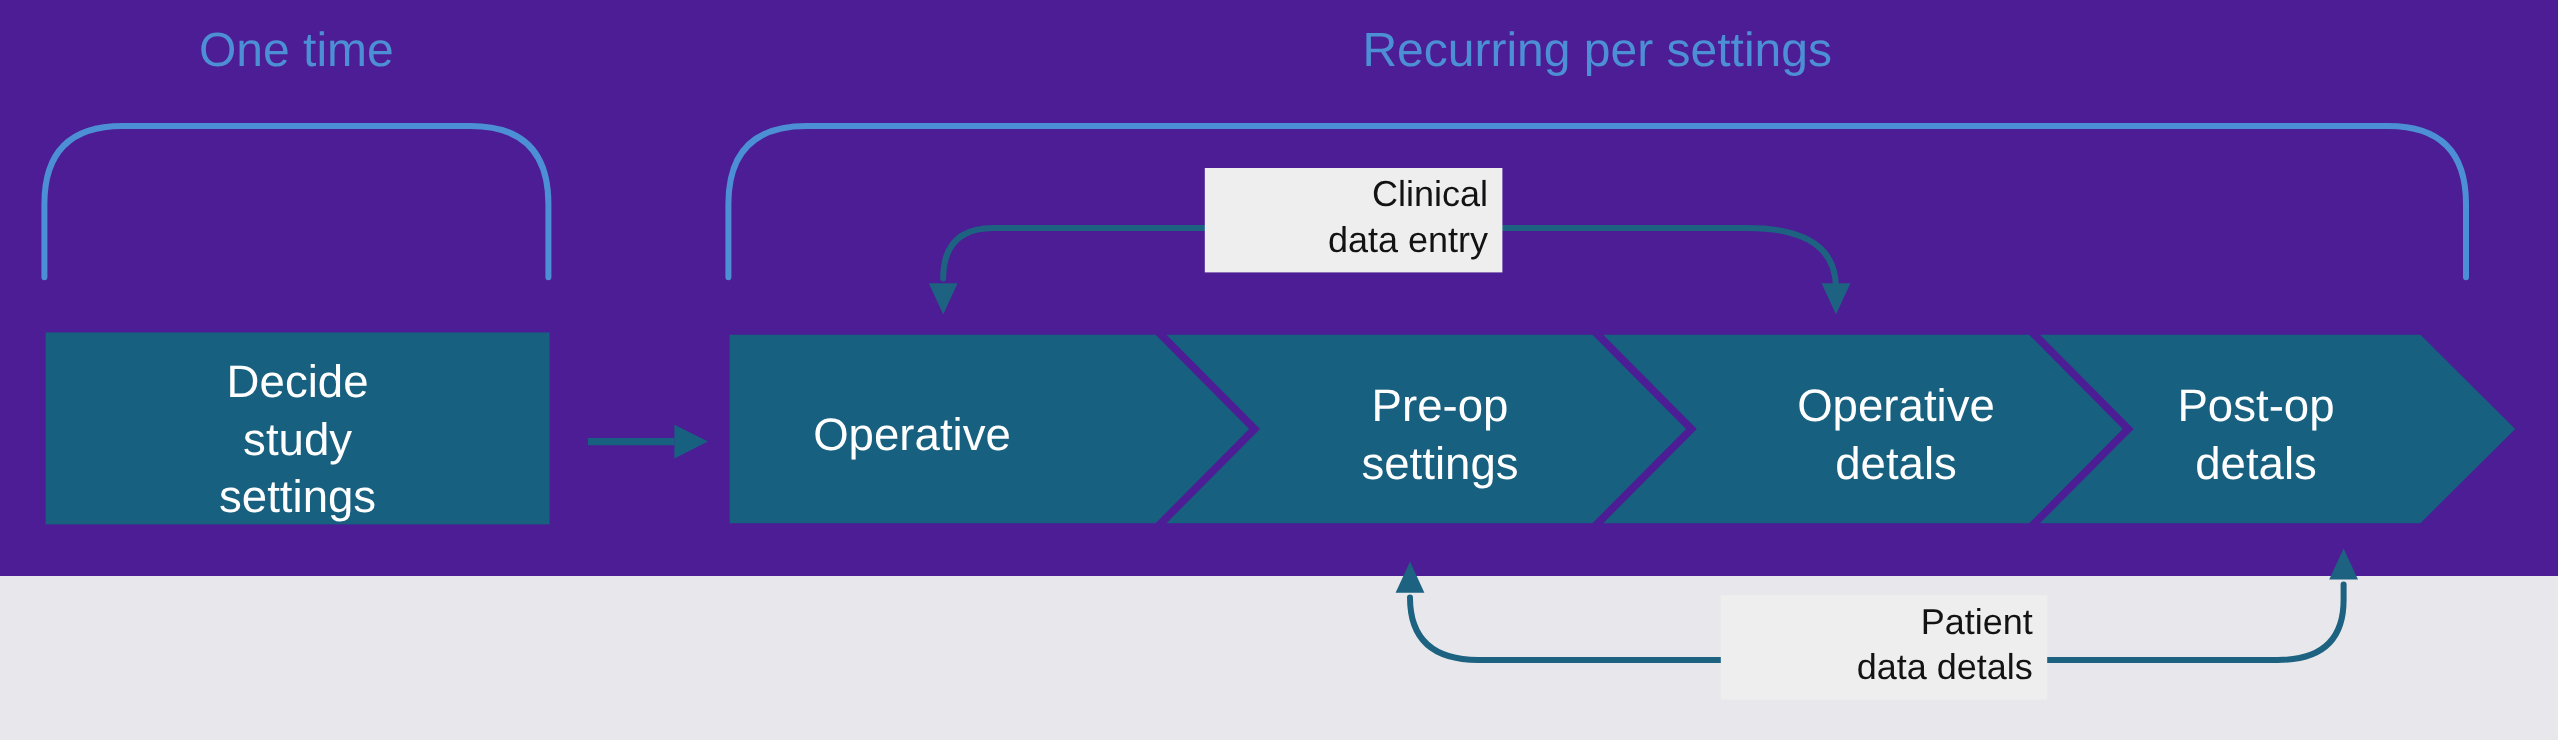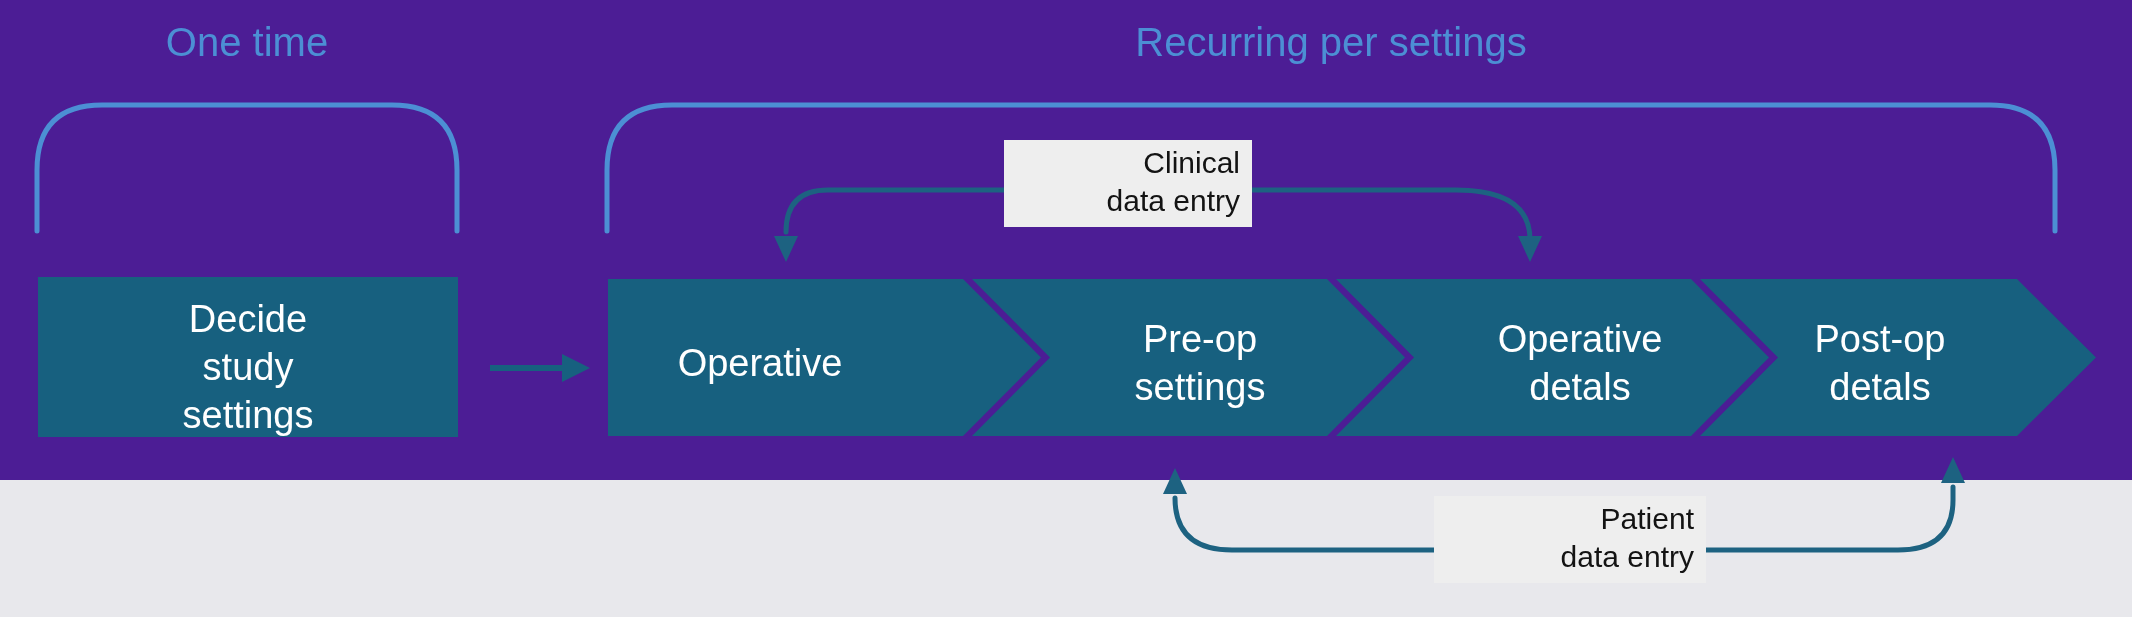--- a/index.html
+++ b/index.html
@@ -163,15 +163,15 @@
   <div class="stage-text" id="stage-operative-label">Operative
 detals</div>
 
   <div class="stage-text" id="stage-postop-label">Post-op
 detals</div>
 
   <div class="loop-label" id="loop-label-clinical">Clinical
 data entry</div>
 
   <div class="loop-label" id="loop-label-patient">Patient
-data entry</div>
+data detals</div>
 
 </div>
 
 </body></html>

